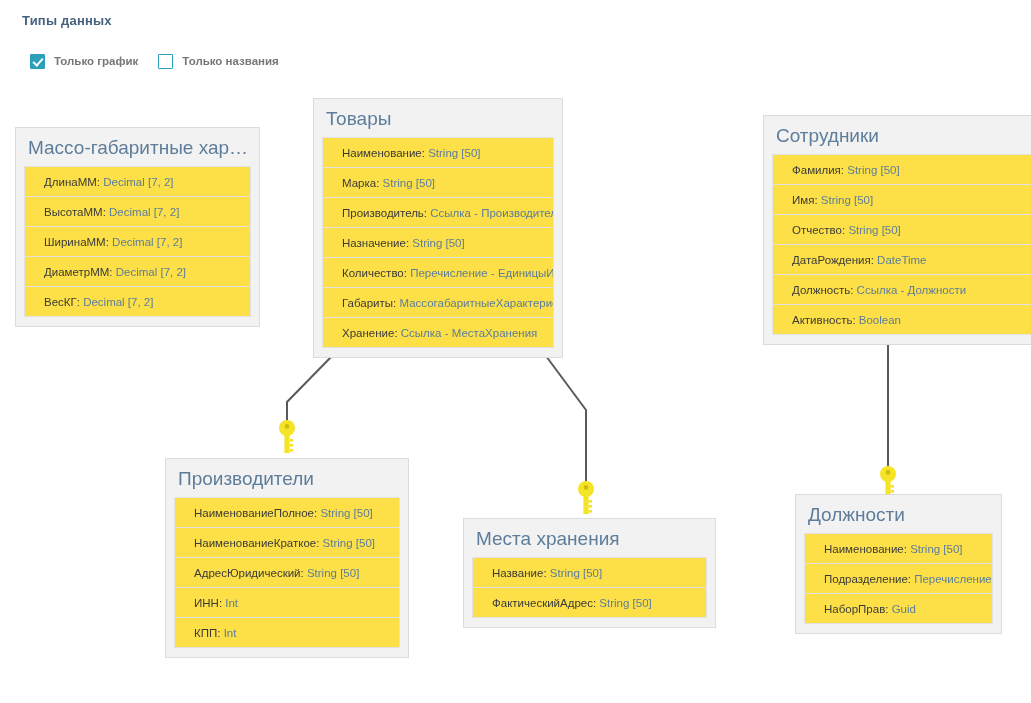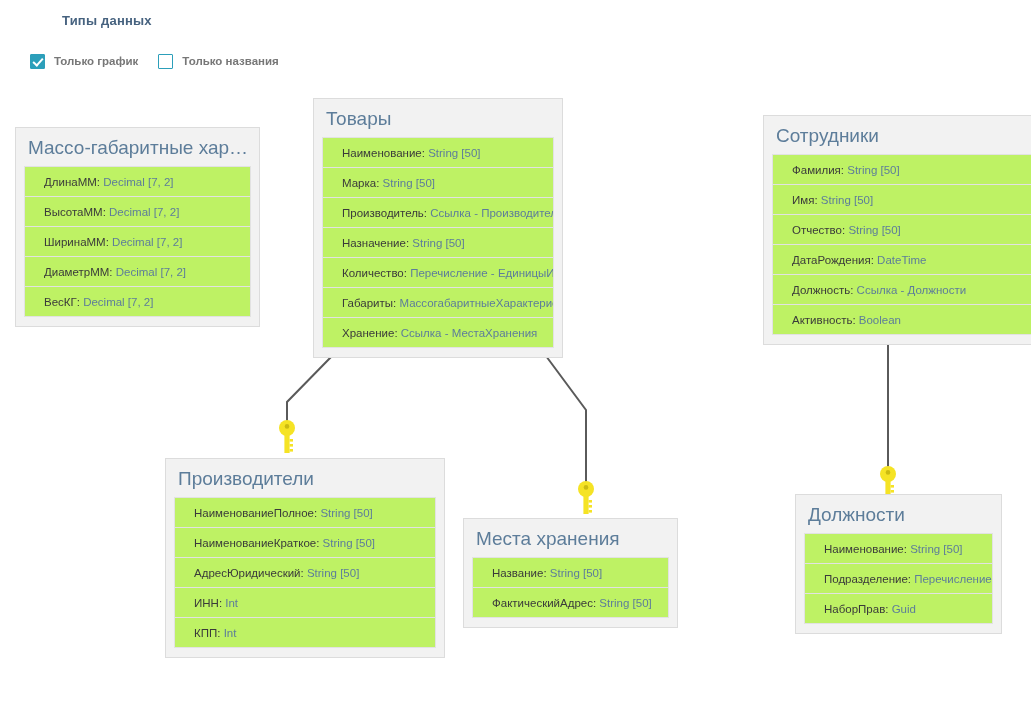--- a/index.html
+++ b/index.html
@@ -18,21 +18,20 @@
 
   
   #page-title {
     position: absolute;
     left: 22px;
     top: 13px;
     font-size: 13px;
     font-weight: bold;
     color: #46627f;
     letter-spacing: .2px;
-    margin-left: 40px;
   }
 
   #filter-bar {
     position: absolute;
     left: 30px;
     top: 51px;
     height: 20px;
     display: flex;
     align-items: center;
     font-weight: bold;
@@ -110,21 +109,21 @@
   .entity-title {
     font-size: 19px;
     color: #5d7d9a;
     padding: 9px 2px 8px 4px;
     white-space: nowrap;
     overflow: hidden;
     text-overflow: ellipsis;
     line-height: 1.12;
   }
   .entity-fields {
-    background: #bef264;
+    background: #fde047;
     border: 1px solid #e2e2e2;
     border-bottom: none;
     box-sizing: border-box;
   }
   .field-row {
     height: 30px;
     line-height: 30px;
     border-bottom: 1px solid #e2e2e2;
     padding-left: 19px;
     padding-right: 2px;
@@ -217,31 +216,31 @@
       <div class="entity-title">Сотрудники</div>
       <div class="entity-fields">
         <div class="field-row"><span>Фамилия: </span><span class="ftype">String [50]</span></div>
         <div class="field-row"><span>Имя: </span><span class="ftype">String [50]</span></div>
         <div class="field-row"><span>Отчество: </span><span class="ftype">String [50]</span></div>
         <div class="field-row"><span>ДатаРождения: </span><span class="ftype">DateTime</span></div>
         <div class="field-row"><span>Должность: </span><span class="ftype">Ссылка - Должности</span></div>
         <div class="field-row"><span>Активность: </span><span class="ftype">Boolean</span></div>
       </div>
     </div>
-    <div class="entity" style="left: 165px; top: 458px; width: 280px;">
+    <div class="entity" style="left: 165px; top: 458px; width: 244px;">
       <div class="entity-title">Производители</div>
       <div class="entity-fields">
         <div class="field-row"><span>НаименованиеПолное: </span><span class="ftype">String [50]</span></div>
         <div class="field-row"><span>НаименованиеКраткое: </span><span class="ftype">String [50]</span></div>
         <div class="field-row"><span>АдресЮридический: </span><span class="ftype">String [50]</span></div>
         <div class="field-row"><span>ИНН: </span><span class="ftype">Int</span></div>
         <div class="field-row"><span>КПП: </span><span class="ftype">Int</span></div>
       </div>
     </div>
-    <div class="entity" style="left: 463px; top: 518px; width: 215px;">
+    <div class="entity" style="left: 463px; top: 518px; width: 253px;">
       <div class="entity-title">Места хранения</div>
       <div class="entity-fields">
         <div class="field-row"><span>Название: </span><span class="ftype">String [50]</span></div>
         <div class="field-row"><span>ФактическийАдрес: </span><span class="ftype">String [50]</span></div>
       </div>
     </div>
     <div class="entity" style="left: 763px; top: 494px; width: 207px; margin-left: 32px;">
       <div class="entity-title">Должности</div>
       <div class="entity-fields">
         <div class="field-row"><span>Наименование: </span><span class="ftype">String [50]</span></div>

